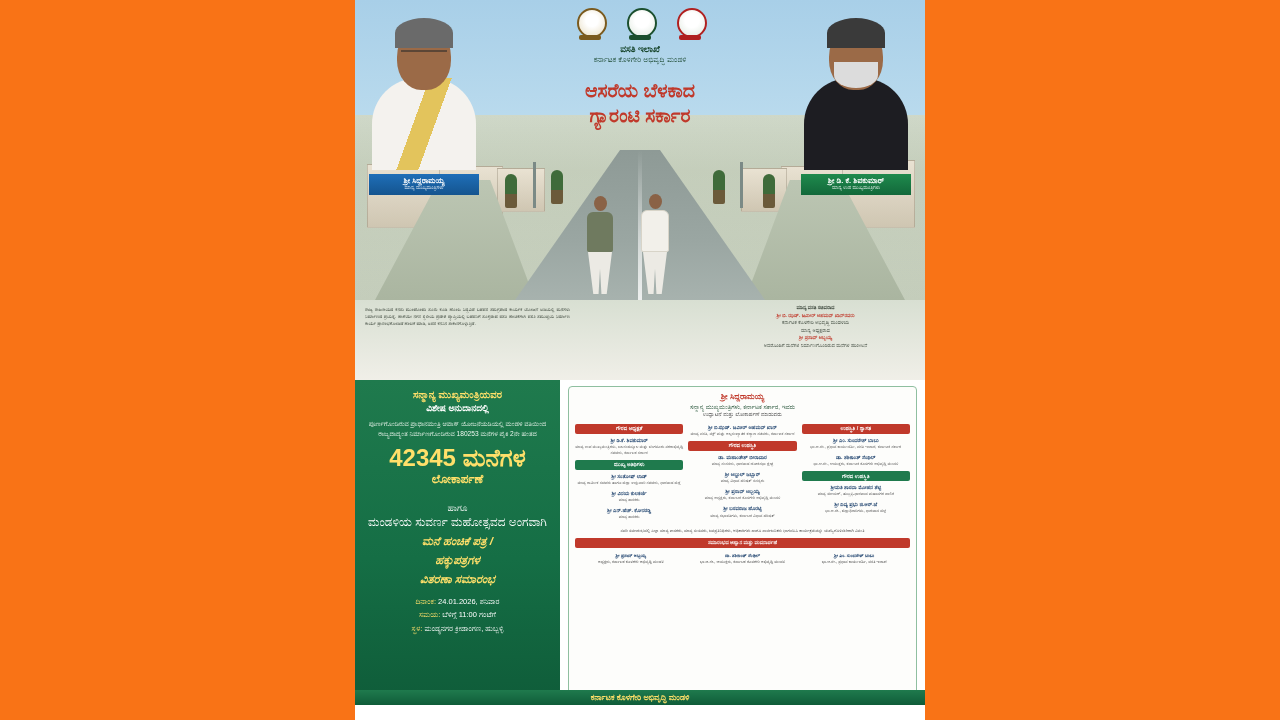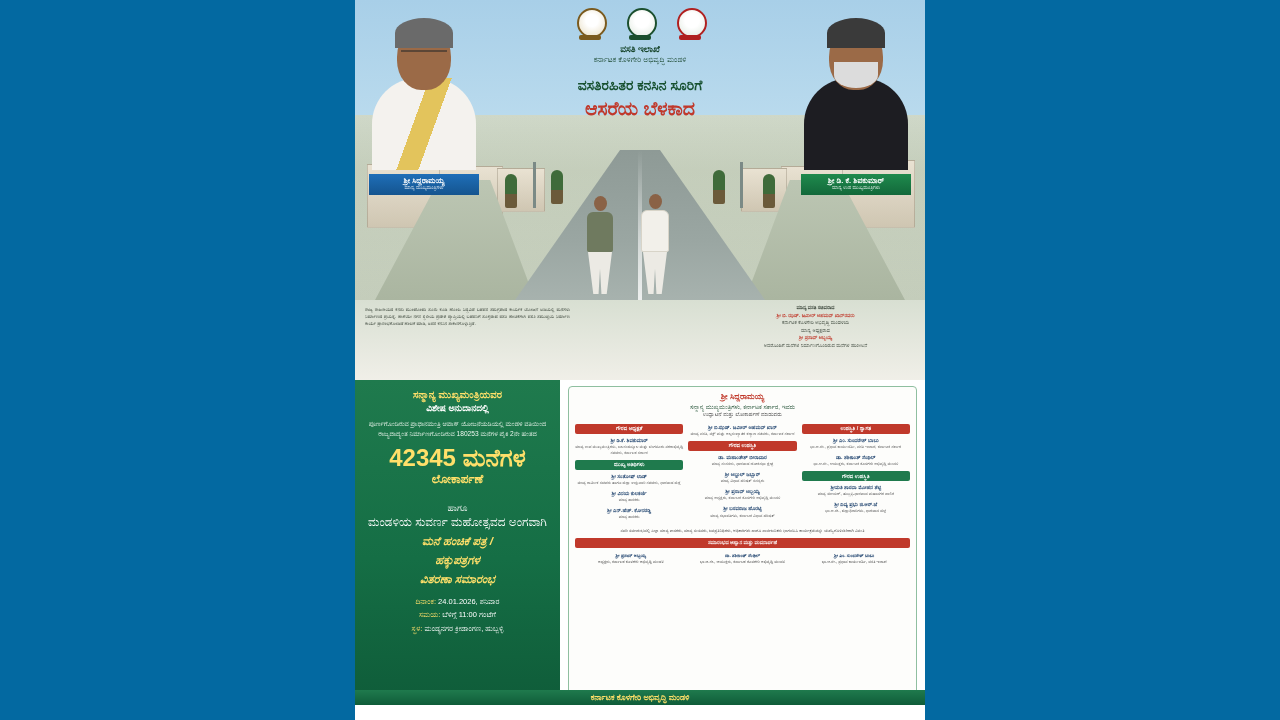--- a/index.html
+++ b/index.html
@@ -8,21 +8,21 @@
     background: #000000;
     width: 1280px;
     height: 720px;
     overflow: hidden;
     font-family: "Liberation Sans", sans-serif;
   }
   .stage {
     position: relative;
     width: 1280px;
     height: 720px;
-    background: #0369a1;
+    background: #f97316;
   }
   .poster {
     position: absolute;
     left: 355px;
     top: 0px;
     width: 570px;
     height: 720px;
     background: #ffffff;
     overflow: hidden;
   }
@@ -454,22 +454,22 @@
             <div class="bar"></div>
         </div>
       </div>
 
       <div class="org-title">
         <span class="l1">ವಸತಿ ಇಲಾಖೆ</span>
         <span class="l2">ಕರ್ನಾಟಕ ಕೊಳಗೇರಿ ಅಭಿವೃದ್ಧಿ ಮಂಡಳಿ</span>
       </div>
 
       <div class="headline">
-        <span class="hl1">ವಸತಿರಹಿತರ ಕನಸಿನ ಸೂರಿಗೆ</span>
         <span class="hl2">ಆಸರೆಯ ಬೆಳಕಾದ</span>
+        <span class="hl3">ಗ್ಯಾರಂಟಿ ಸರ್ಕಾರ</span>
       </div>
 
       <div class="portrait left">
         <div class="face-wrap">
           <div class="body"></div>
           <div class="shawl"></div>
           <div class="head2"></div>
           <div class="hair"></div>
           <div class="glasses"></div>
         </div>

